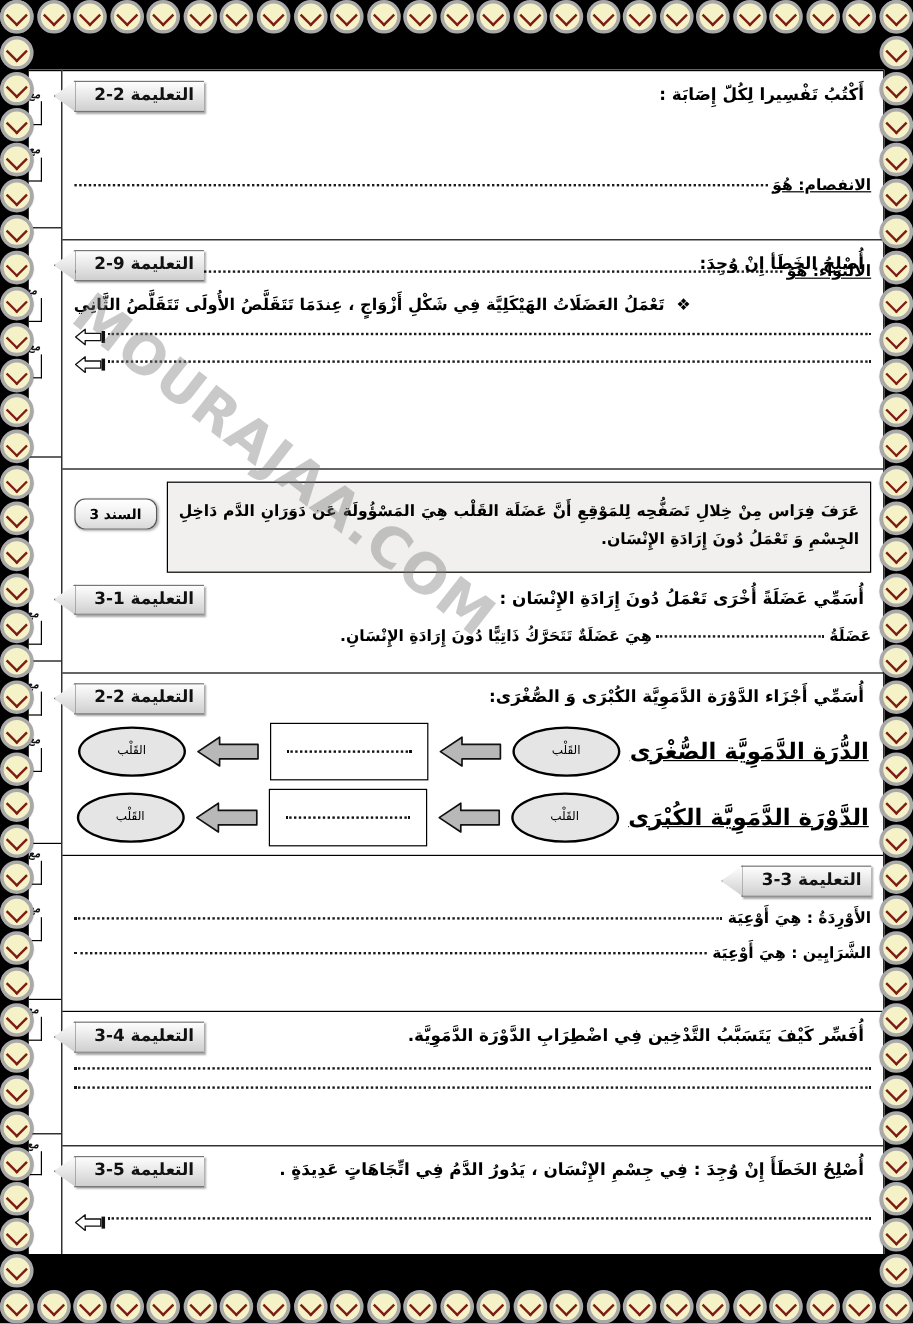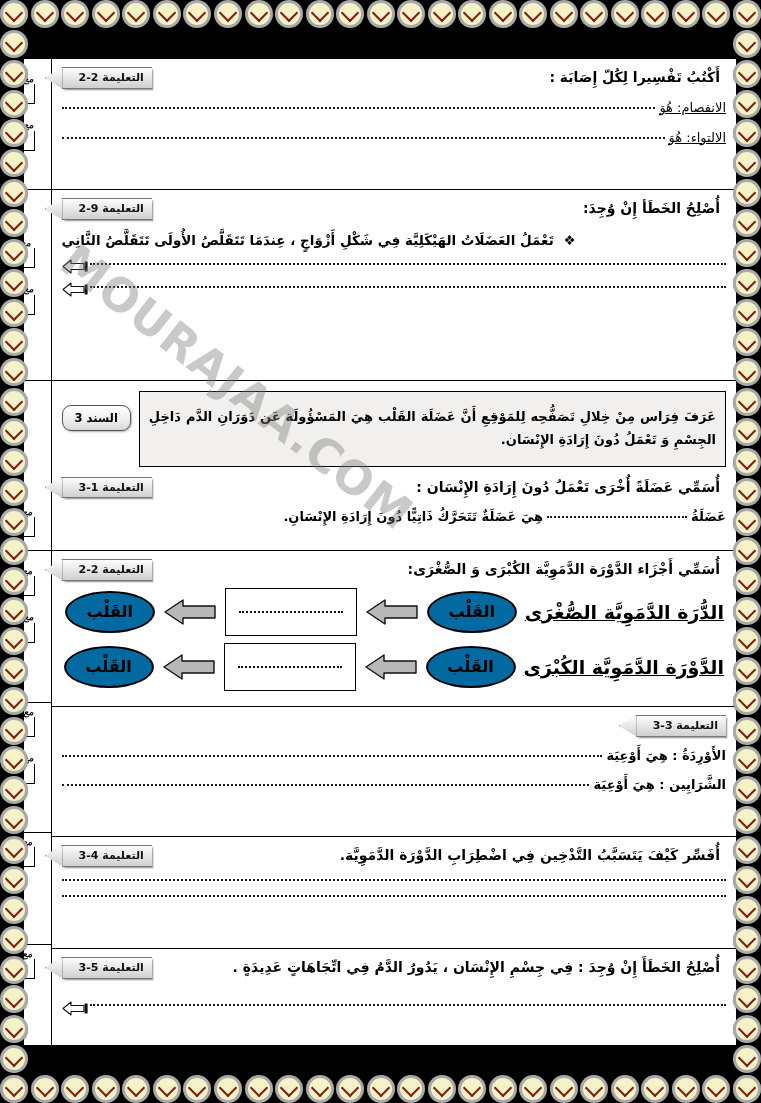--- a/index.html
+++ b/index.html
@@ -85,21 +85,21 @@
 
   
   .tagline{display:flex;align-items:center;justify-content:flex-start;gap:6px;margin:2px 0 4px 0;}
   .tag{
     position:relative;
     display:inline-block;
     background:linear-gradient(180deg,#fdfdfd 0%,#e9e9e9 45%,#cfcfcf 100%);
     border:1px solid #777;
     border-right:none;
     color:#111;
-    font-size:11px;font-weight:bold;
+    font-size:14px;font-weight:bold;
     padding:3px 8px 3px 16px;
     line-height:1.25;
     box-shadow:1.5px 1.5px 1.5px rgba(0,0,0,.35);
     white-space:nowrap;
     flex:0 0 auto;
   }
   .tag::before{
     content:"";position:absolute;
     right:100%;top:-1px;bottom:-1px;width:17px;
     background:linear-gradient(180deg,#fdfdfd 0%,#e9e9e9 45%,#cfcfcf 100%);
@@ -112,21 +112,21 @@
     line-height:1.5;flex:1 1 auto;
     text-align:right;padding-right:6px;
   }
 
   
   .ansline{
     display:flex;align-items:baseline;gap:4px;
     font-size:13px;color:#000;margin:9px 0 4px 0;line-height:1.6;
   }
   .ansline .lbl{font-weight:bold;white-space:nowrap;}
-  .ansline .lbl.u{text-decoration:underline;font-weight:normal;}
+  .ansline .lbl.u{text-decoration:underline;font-weight:bold;margin-top:43px;}
   .dots{
     flex:1 1 auto;
     border-bottom:2.5px dotted #1a1a1a;
     transform:translateY(-3px);
     min-width:20px;
   }
   .dotrow{
     border-bottom:2.5px dotted #1a1a1a;
     margin:12px 0 6px 0;height:0;
   }
@@ -164,21 +164,21 @@
   .diagram{margin:6px 2px 4px 2px;}
   .drow{display:flex;align-items:center;gap:8px;margin:7px 0;}
   .dlabel{
     flex:0 0 168px;text-align:right;font-size:19px;font-weight:bold;
     white-space:nowrap;
     text-decoration:underline;
   }
   .oval{
     flex:0 0 auto;width:86px;height:38px;border:2px solid #000;border-radius:50%;
     display:flex;align-items:center;justify-content:center;
-    font-size:16px;font-weight:bold;background:#0369a1;
+    font-size:10px;font-weight:normal;background:#e5e5e5;
   }
   .garrow{flex:0 0 auto;width:54px;height:30px;}
   .garrow svg{display:block;}
   .blankbox{
     flex:0 0 auto;width:130px;height:46px;border:1.5px solid #000;background:#fff;
     display:flex;align-items:center;justify-content:center;
   }
   .blankbox .inner{
     width:80%;border-bottom:2.5px dotted #111;height:1px;
   }

